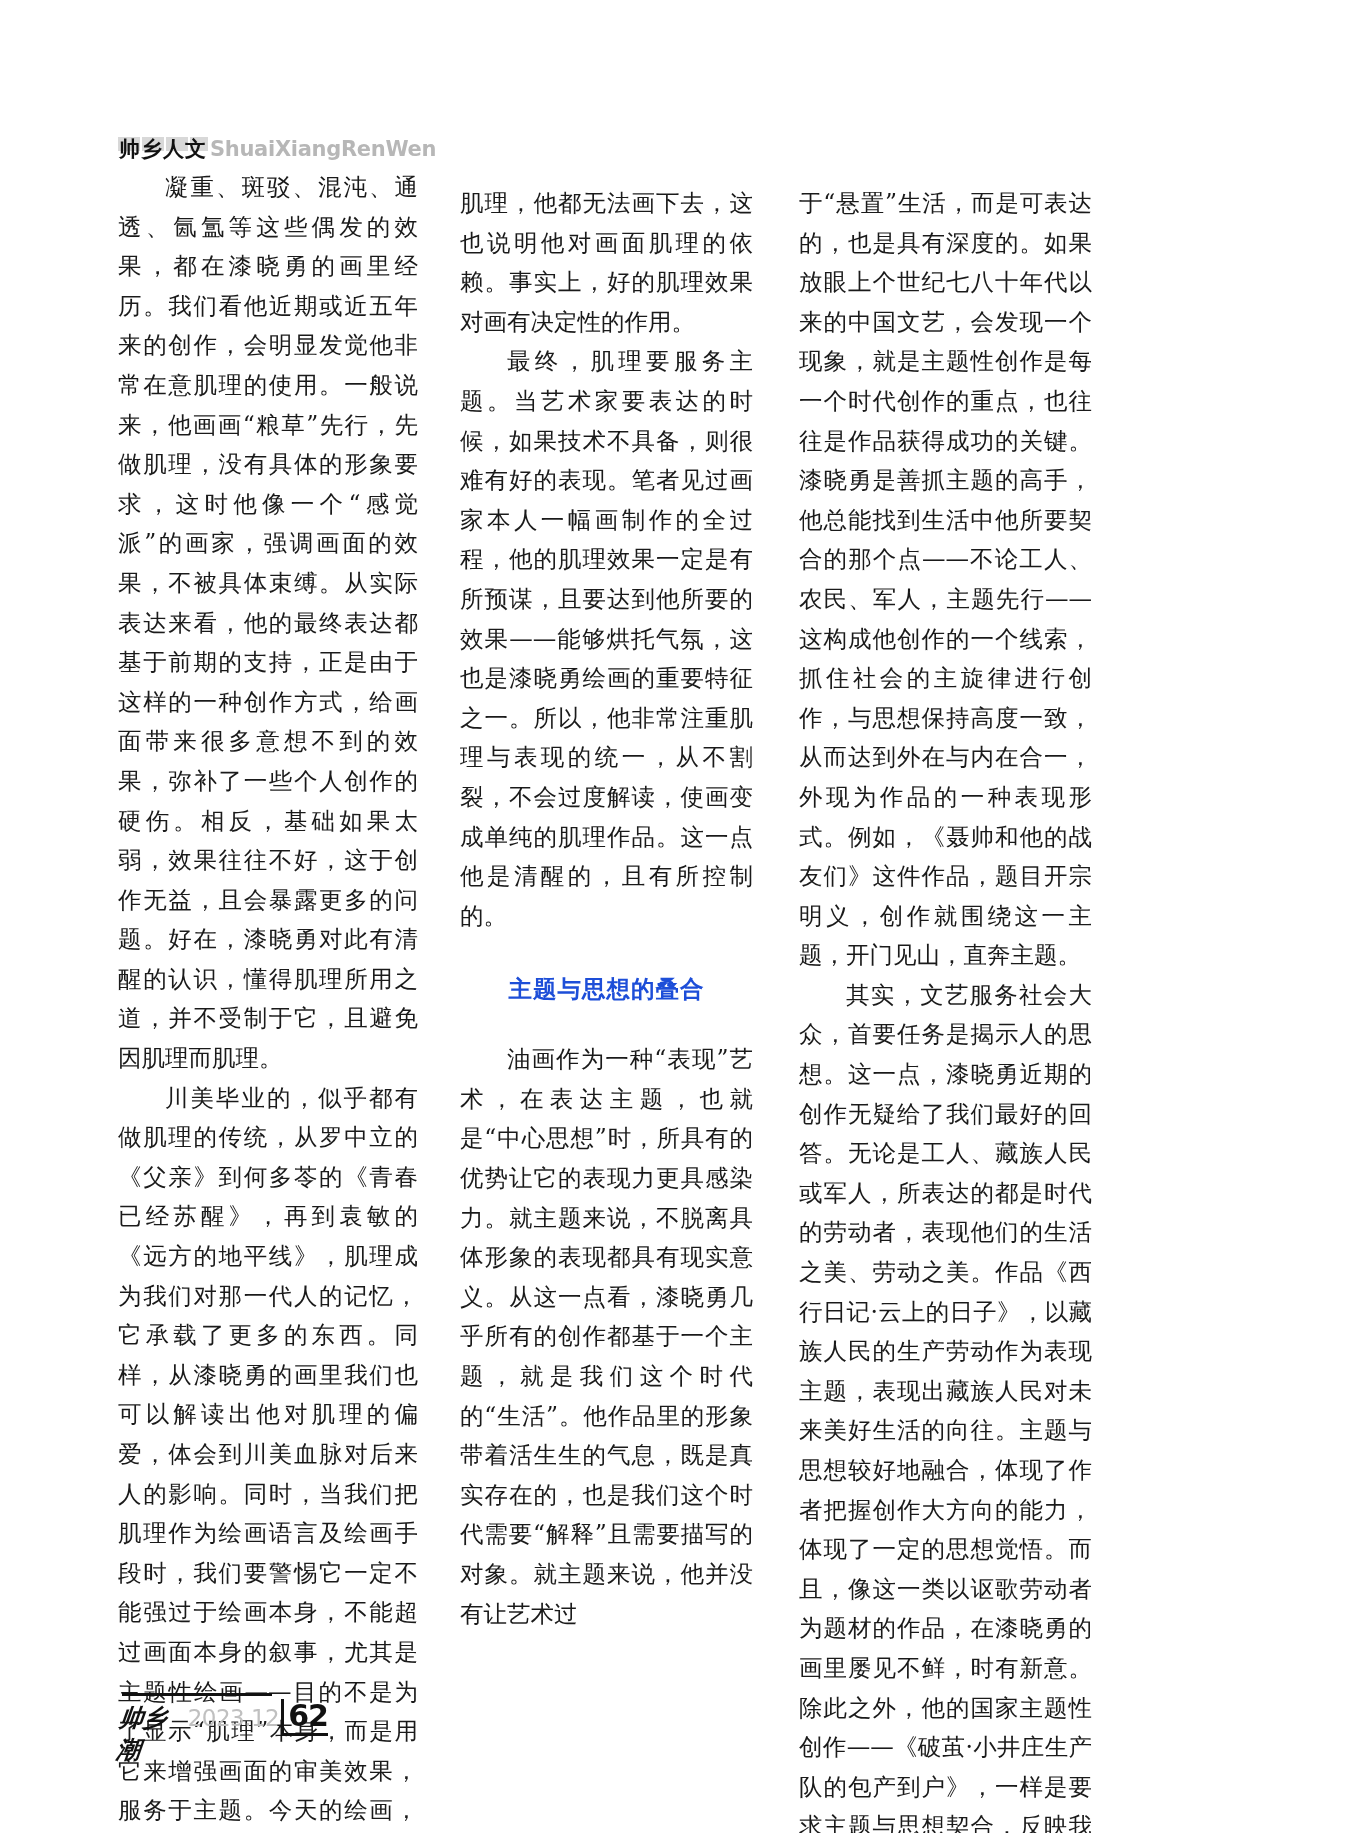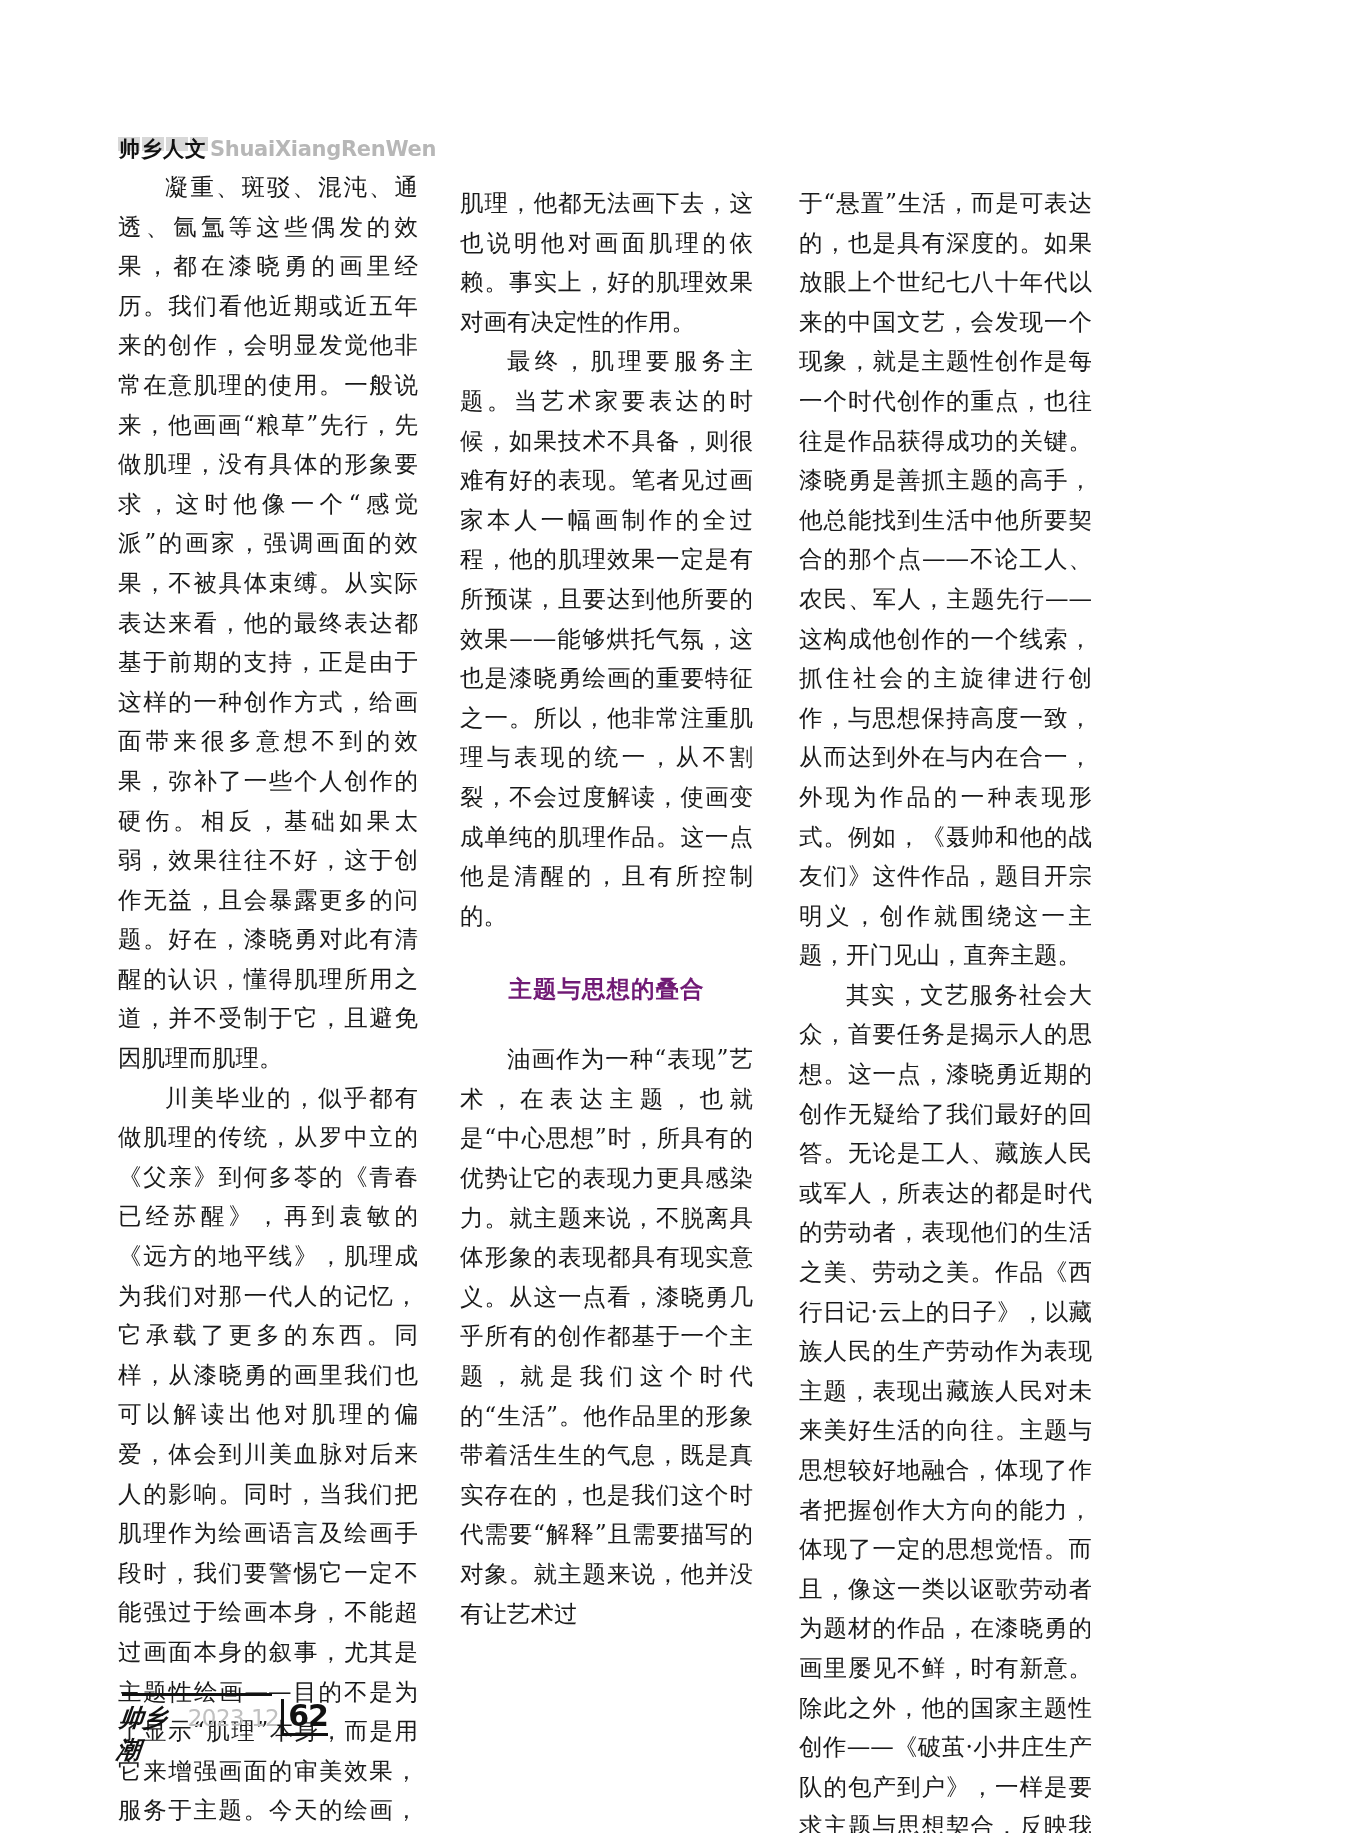--- a/index.html
+++ b/index.html
@@ -88,21 +88,21 @@
     font-family: "DejaVu Serif", "Liberation Serif", serif;
   }
   p.body.cont { text-indent: 0; margin-top: 16px; }
 
   h2.section-title {
     margin: 38px 0 36px 0;
     font-size: 23.5px;
     line-height: 30px;
     font-weight: bold;
     text-align: center;
-    color: #701a75;
+    color: #1d4ed8;
     font-family: "DejaVu Sans", "Liberation Sans", sans-serif;
     letter-spacing: 1px;
   }
 
   
   .footer {
     position: absolute;
     left: 118px;
     top: 1693px;
     width: 210px;

